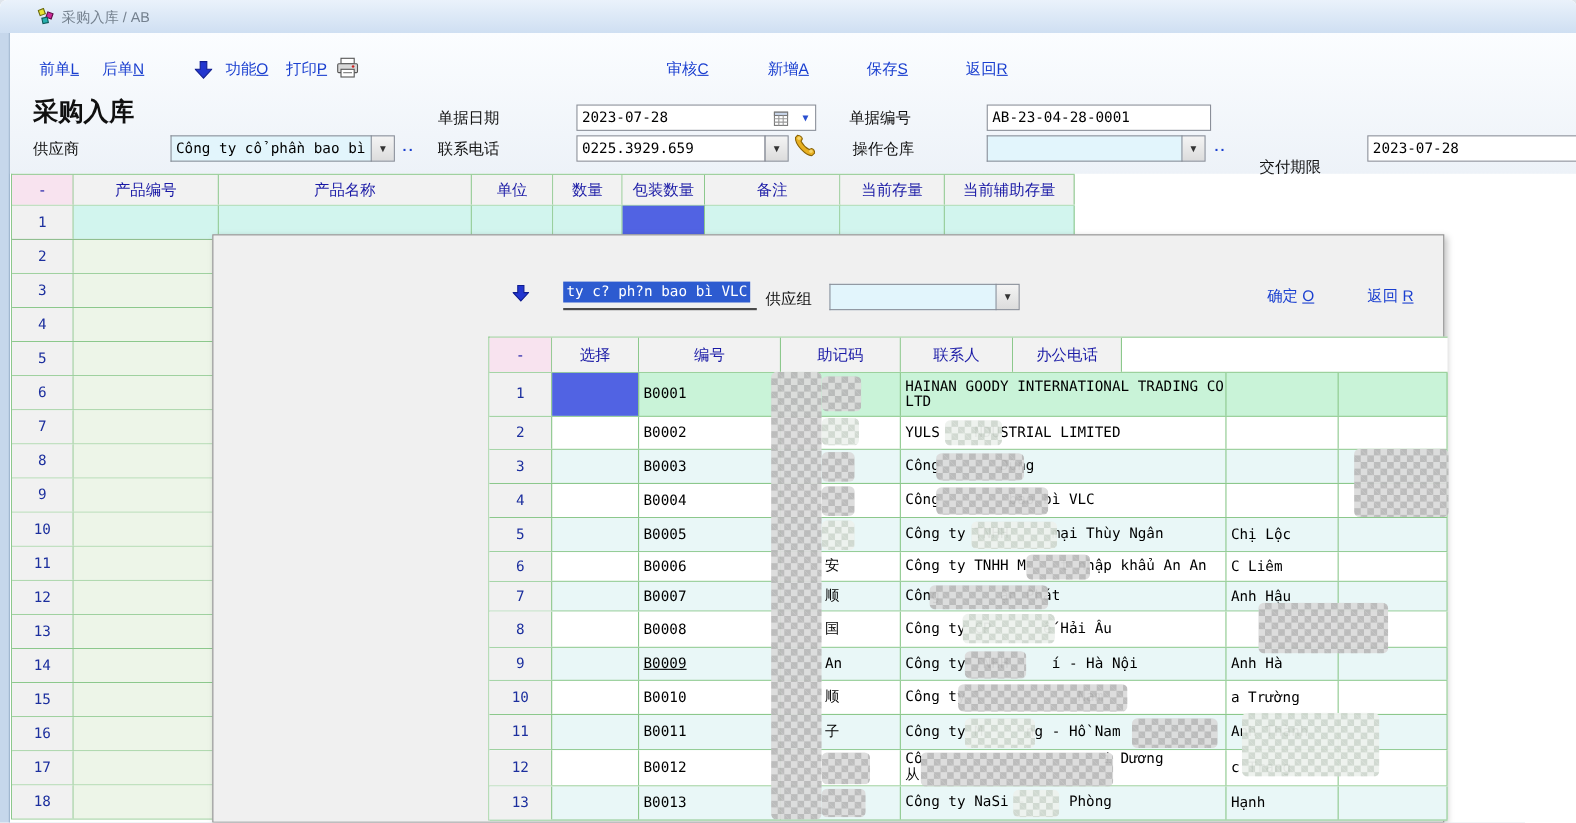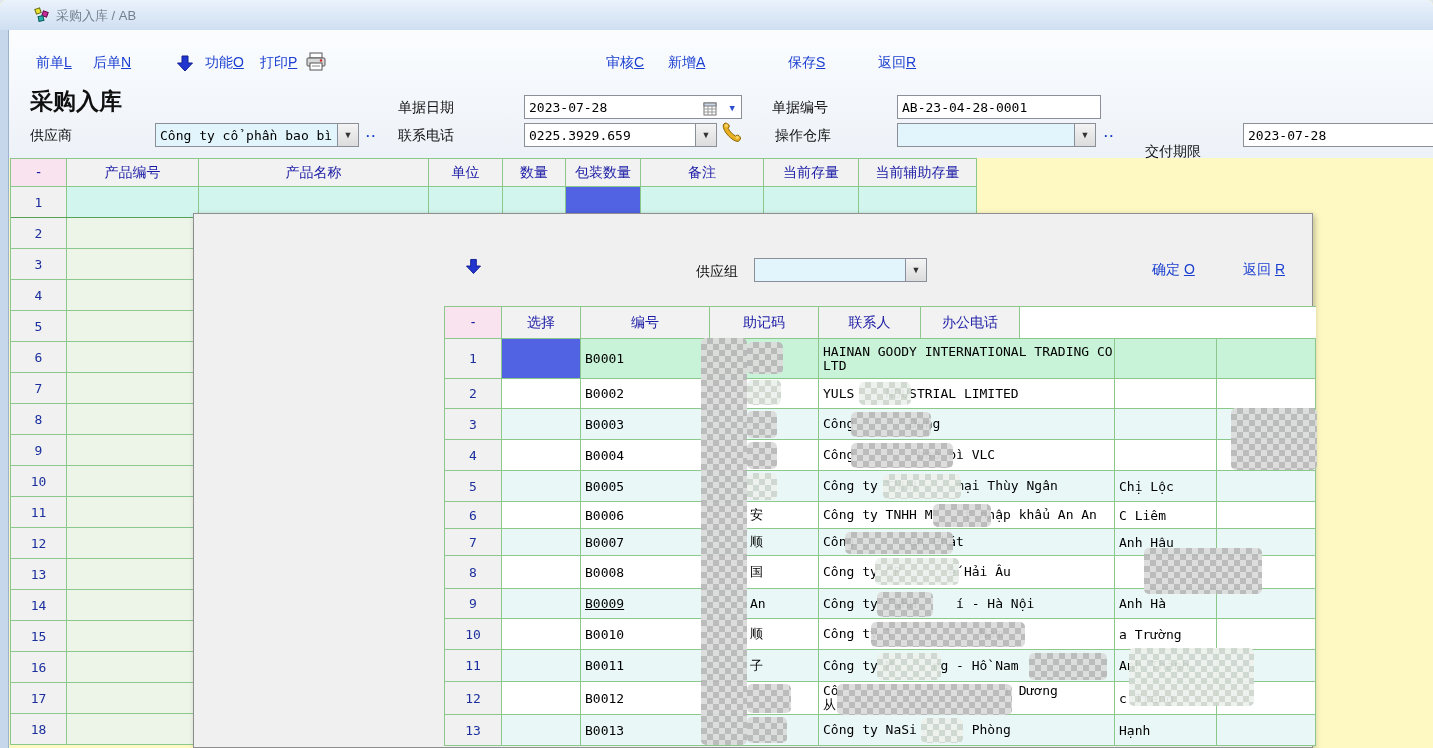--- a/index.html
+++ b/index.html
@@ -1,16 +1,16 @@
 <!DOCTYPE html>
 <html><head>
 <meta charset="utf-8">
 <style>
   html,body{margin:0;padding:0;background:#dfe5ec;}
-  #app{position:relative;width:1433px;height:748px;background:#fef9c3;overflow:hidden;
+  #app{position:relative;width:1433px;height:748px;background:#ffffff;overflow:hidden;
        font-family:"Liberation Sans",sans-serif;border-radius:6px 6px 0 0;}
   
   .titlebar{position:absolute;left:0;top:0;width:100%;height:30px;
     background:linear-gradient(#eaf2fb,#cfdff2);border-bottom:1px solid #b6c9de;
     border-radius:6px 6px 0 0;}
   .titlebar .ttl{position:absolute;left:56px;top:7px;font-size:13px;color:#74808e;}
   .app-ico{position:absolute;left:34px;top:7px;}
   .left-border{position:absolute;left:0;top:30px;width:8px;height:718px;
     background:#c6d7eb;border-right:1px solid #9db3cd;}
   .topzone{position:absolute;left:9px;top:30px;right:0;height:128px;
@@ -109,21 +109,21 @@
         <circle cx="17" cy="9.5" r="1.2" fill="#cc2222"></circle>
         <rect x="6" y="12" width="12" height="7" fill="#fff" stroke="#555"></rect>
         <line x1="8" y1="15" x2="16" y2="15" stroke="#888"></line>
       </svg>
     </span>
   <span class="tb-item" style="left: 28px;"><span>前单</span><u>L</u></span>
       <span class="tb-item" style="left: 85px;"><span>后单</span><u>N</u></span>
       <span class="tb-item" style="left: 197px;"><span>功能</span><u>O</u></span>
       <span class="tb-item" style="left: 252px;"><span>打印</span><u>P</u></span>
       <span class="tb-item" style="left: 598px;"><span>审核</span><u>C</u></span>
-      <span class="tb-item" style="left: 660px;"><span>新增</span><u>A</u></span>
+      <span class="tb-item" style="left: 690px;"><span>新增</span><u>A</u></span>
       <span class="tb-item" style="left: 780px;"><span>保存</span><u>S</u></span>
       <span class="tb-item" style="left: 870px;"><span>返回</span><u>R</u></span>
     </div>
 
   <div class="page-title">采购入库</div>
 
   <span class="flabel" style="left:398px;top:99px;">单据日期</span>
   <div class="field" style="left:524px;top:95px;width:218px;">
     <span>2023-07-28</span>
     <span style="position:absolute;right:24px;top:4px;">
@@ -379,20 +379,23 @@
     </div>
 
   <div id="dialog">
 
 
     <span style="position:absolute;left:272px;top:44px;">
       <svg width="15" height="17" viewBox="0 0 16 17">
           <path d="M5 1h6v7h4.5L8 16 .5 8H5z" fill="#2236cf" stroke="#101d90" stroke-width="1"></path>
         </svg>
     </span>
+    <div class="d-search-line">
+      <span class="d-search-sel">ty c? ph?n bao bì VLC</span>
+    </div>
     <span class="flabel" style="left:502px;top:49px;">供应组</span>
     <div class="field cyanfield" style="left:560px;top:44px;width:152px;border-right:none;"></div>
     <div class="combo-btn" style="left:711px;top:44px;">▼</div>
     <span class="d-btn" style="left:958px;top:47px;"><span>确定 </span><u>O</u></span>
     <span class="d-btn" style="left:1049px;top:47px;"><span>返回 </span><u>R</u></span>
 
     <div id="dialog-grid" class="grid" style="left:250px;top:92px;width:871px;border-right:none;">
         <div class="g-row" style="height: 32px;">
           <div class="g-cell g-hcell g-corner" style="width: 57px; line-height: 31px;">-</div>
           <div class="g-cell g-hcell" style="width: 79px; line-height: 31px;">选择</div>

